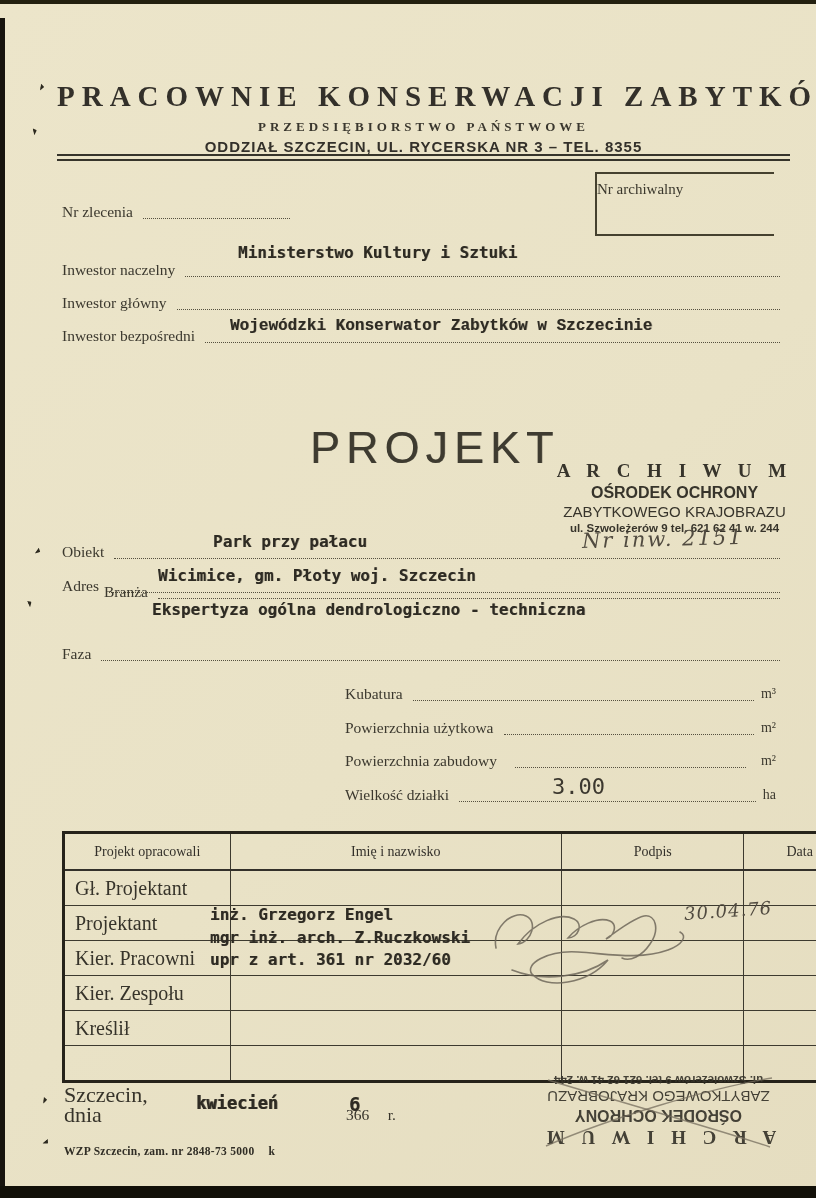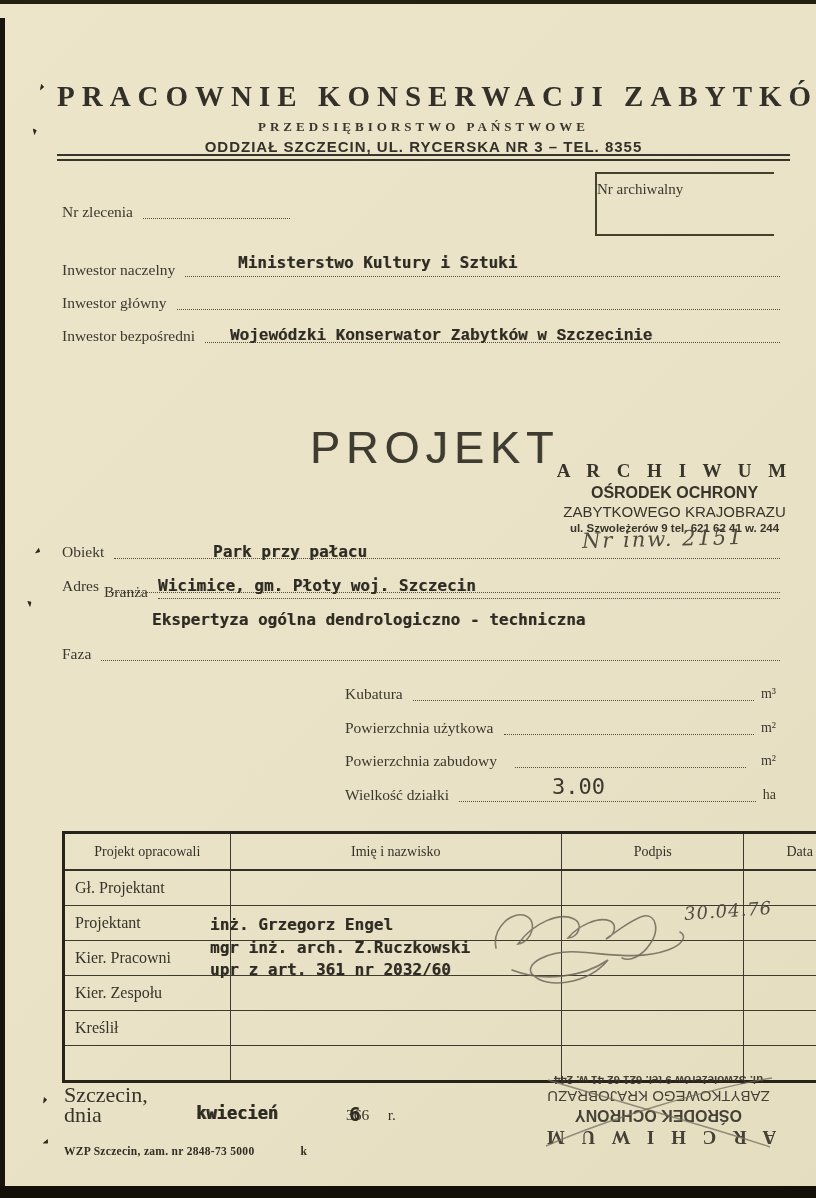--- a/index.html
+++ b/index.html
@@ -25,45 +25,45 @@
     border-top:2px solid #45412f;border-left:2px solid #45412f;border-bottom:2px solid #45412f;}
   .arch-box span{display:block;text-align:left;padding-top:7px;font-size:15px;color:#3a372c;}
 
   
   .row{position:absolute;display:flex;align-items:flex-end;height:22px;}
   .row .lbl{font-size:15.5px;white-space:nowrap;color:#3b382e;padding-right:10px;line-height:20px;}
   .row .dots{flex:1;border-bottom:1.7px dotted #55503f;margin-bottom:3px;min-width:10px;}
   .unit{font-size:14px;padding-left:7px;white-space:nowrap;line-height:20px;color:#3b382e;}
 
   .typed{position:absolute;font-family:"DejaVu Sans Mono",monospace;font-weight:bold;font-size:16px;
-    color:#2e2b23;white-space:nowrap;text-shadow:0.6px 0 0 rgba(46,43,35,.45);margin-top:10px;}
+    color:#2e2b23;white-space:nowrap;text-shadow:0.6px 0 0 rgba(46,43,35,.45);}
   .hand{position:absolute;font-family:"DejaVu Serif",serif;font-style:italic;color:#514b40;white-space:nowrap;}
 
   .projekt{position:absolute;left:310px;top:422px;font-family:"Liberation Sans",sans-serif;
     font-size:45px;letter-spacing:6px;color:#3e3b30;text-shadow:0.5px 0 0 rgba(62,59,48,.6);}
 
   .stamp{width:237px;text-align:center;color:#37342b;}
   .stamp-upright{position:absolute;left:556px;top:460px;}
   .stamp .s1{font-family:"Liberation Serif",serif;font-weight:bold;font-size:19px;letter-spacing:6px;white-space:nowrap;}
   .stamp .s2{font-family:"Liberation Sans",sans-serif;font-weight:bold;font-size:16px;margin-top:2px;white-space:nowrap;}
   .stamp .s3{font-family:Liberation Sans, sans-serif;font-size:15px;margin-top:1px;white-space:nowrap;}
   .stamp .s4{font-family:"Liberation Sans",sans-serif;font-weight:bold;font-size:11.5px;margin-top:2px;white-space:nowrap;}
 
   .stamp-rotated{position:absolute;left:540px;top:1074px;transform:rotate(180deg);opacity:.92;}
   .crossout{position:absolute;left:540px;top:1074px;width:237px;height:78px;pointer-events:none;}
 
   
   .sig-table{position:absolute;left:62px;top:831px;width:796px;border-collapse:collapse;table-layout:fixed;
     border:3px solid #26231a;}
   .sig-table th,.sig-table td{border:1.4px solid #3d3a2f;}
   .sig-table th{height:33px;font-size:14px;font-weight:normal;color:#33302a;text-align:center;}
-  .sig-table td{height:34px;font-size:16px;color:#36332a;padding:0 8px 0 10px;text-align:left;}
+  .sig-table td{height:34px;font-size:20px;color:#36332a;padding:0 8px 0 10px;text-align:left;}
   .sig-table thead th{border-bottom:2px solid #33302a;}
 
-  .footer-print{position:absolute;left:64px;top:1145px;display:flex;gap:46px;
+  .footer-print{position:absolute;left:64px;top:1145px;display:flex;gap:14px;
     font-size:11.5px;font-weight:bold;color:#302d25;letter-spacing:.3px;}
 
   .szczecin{position:absolute;left:64px;top:1103px;display:flex;align-items:flex-end;height:22px;}
   .szczecin .lbl{font-size:22px;padding-right:6px;line-height:20px;}
   .szczecin .p197{font-size:15.5px;padding-left:8px;line-height:20px;}
   .szczecin .pr{font-size:15.5px;padding-left:3px;line-height:20px;}
 </style>
 </head>
 <body>
 

